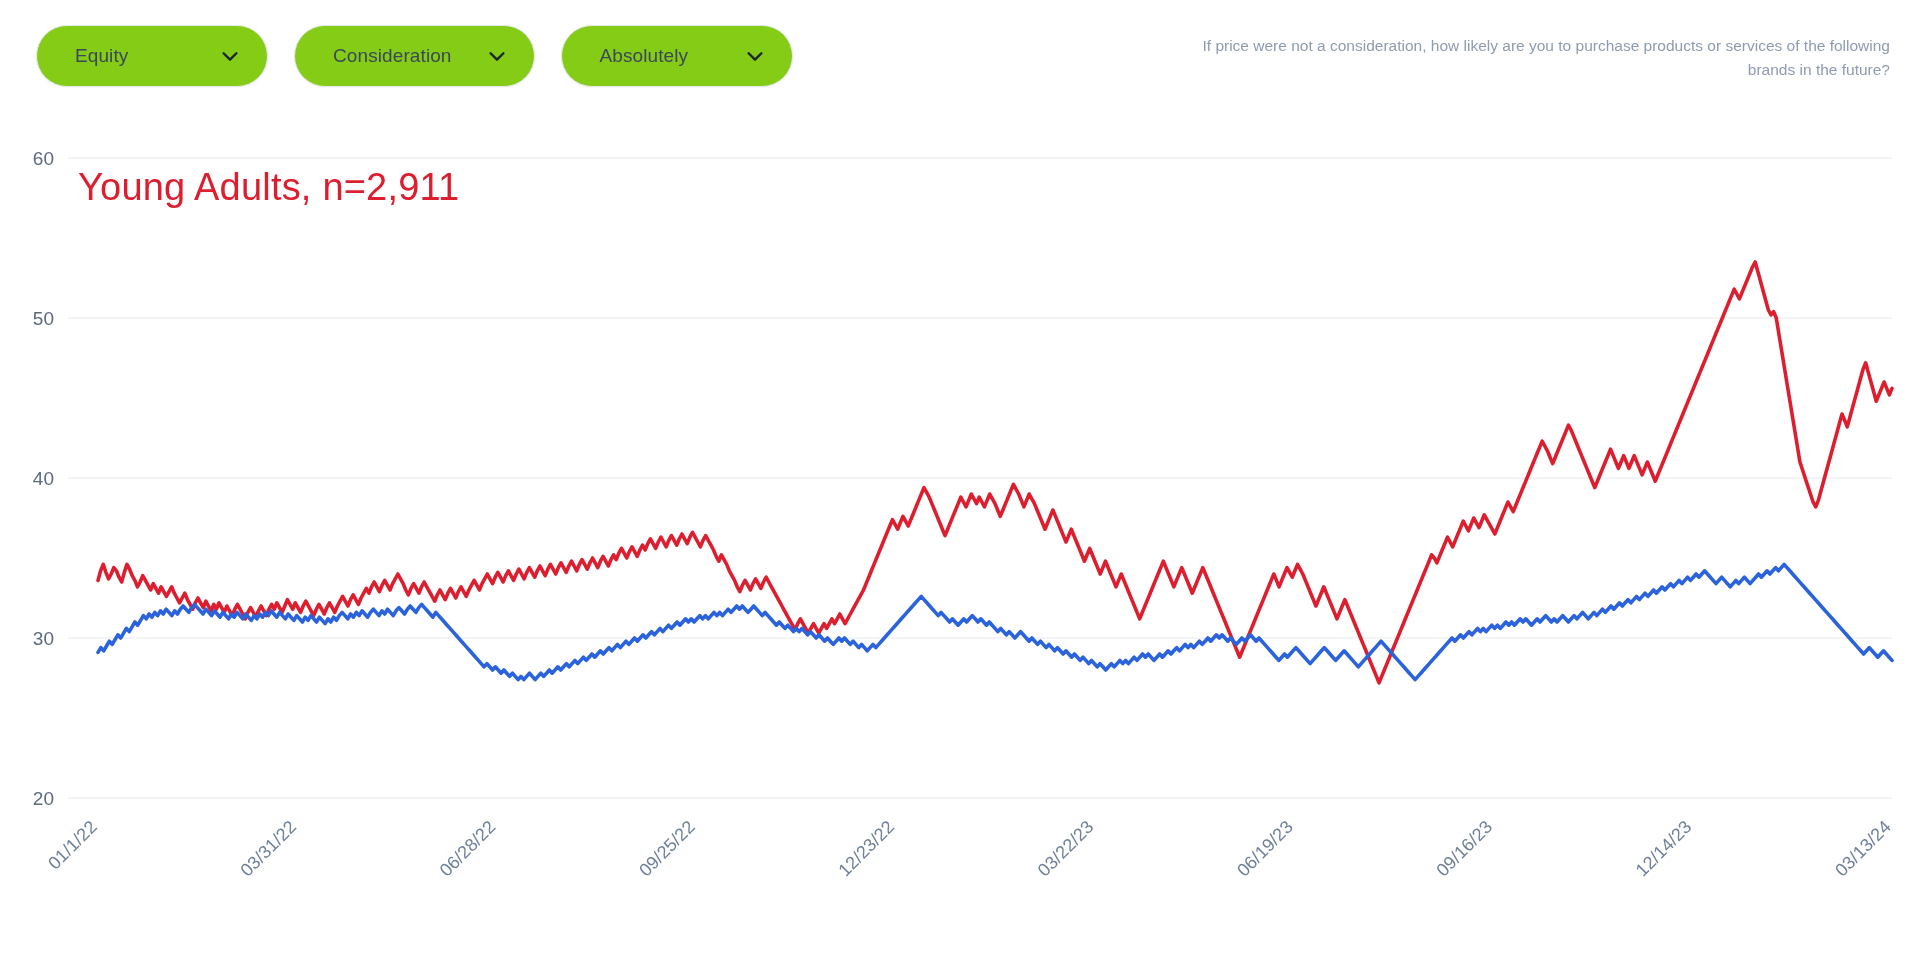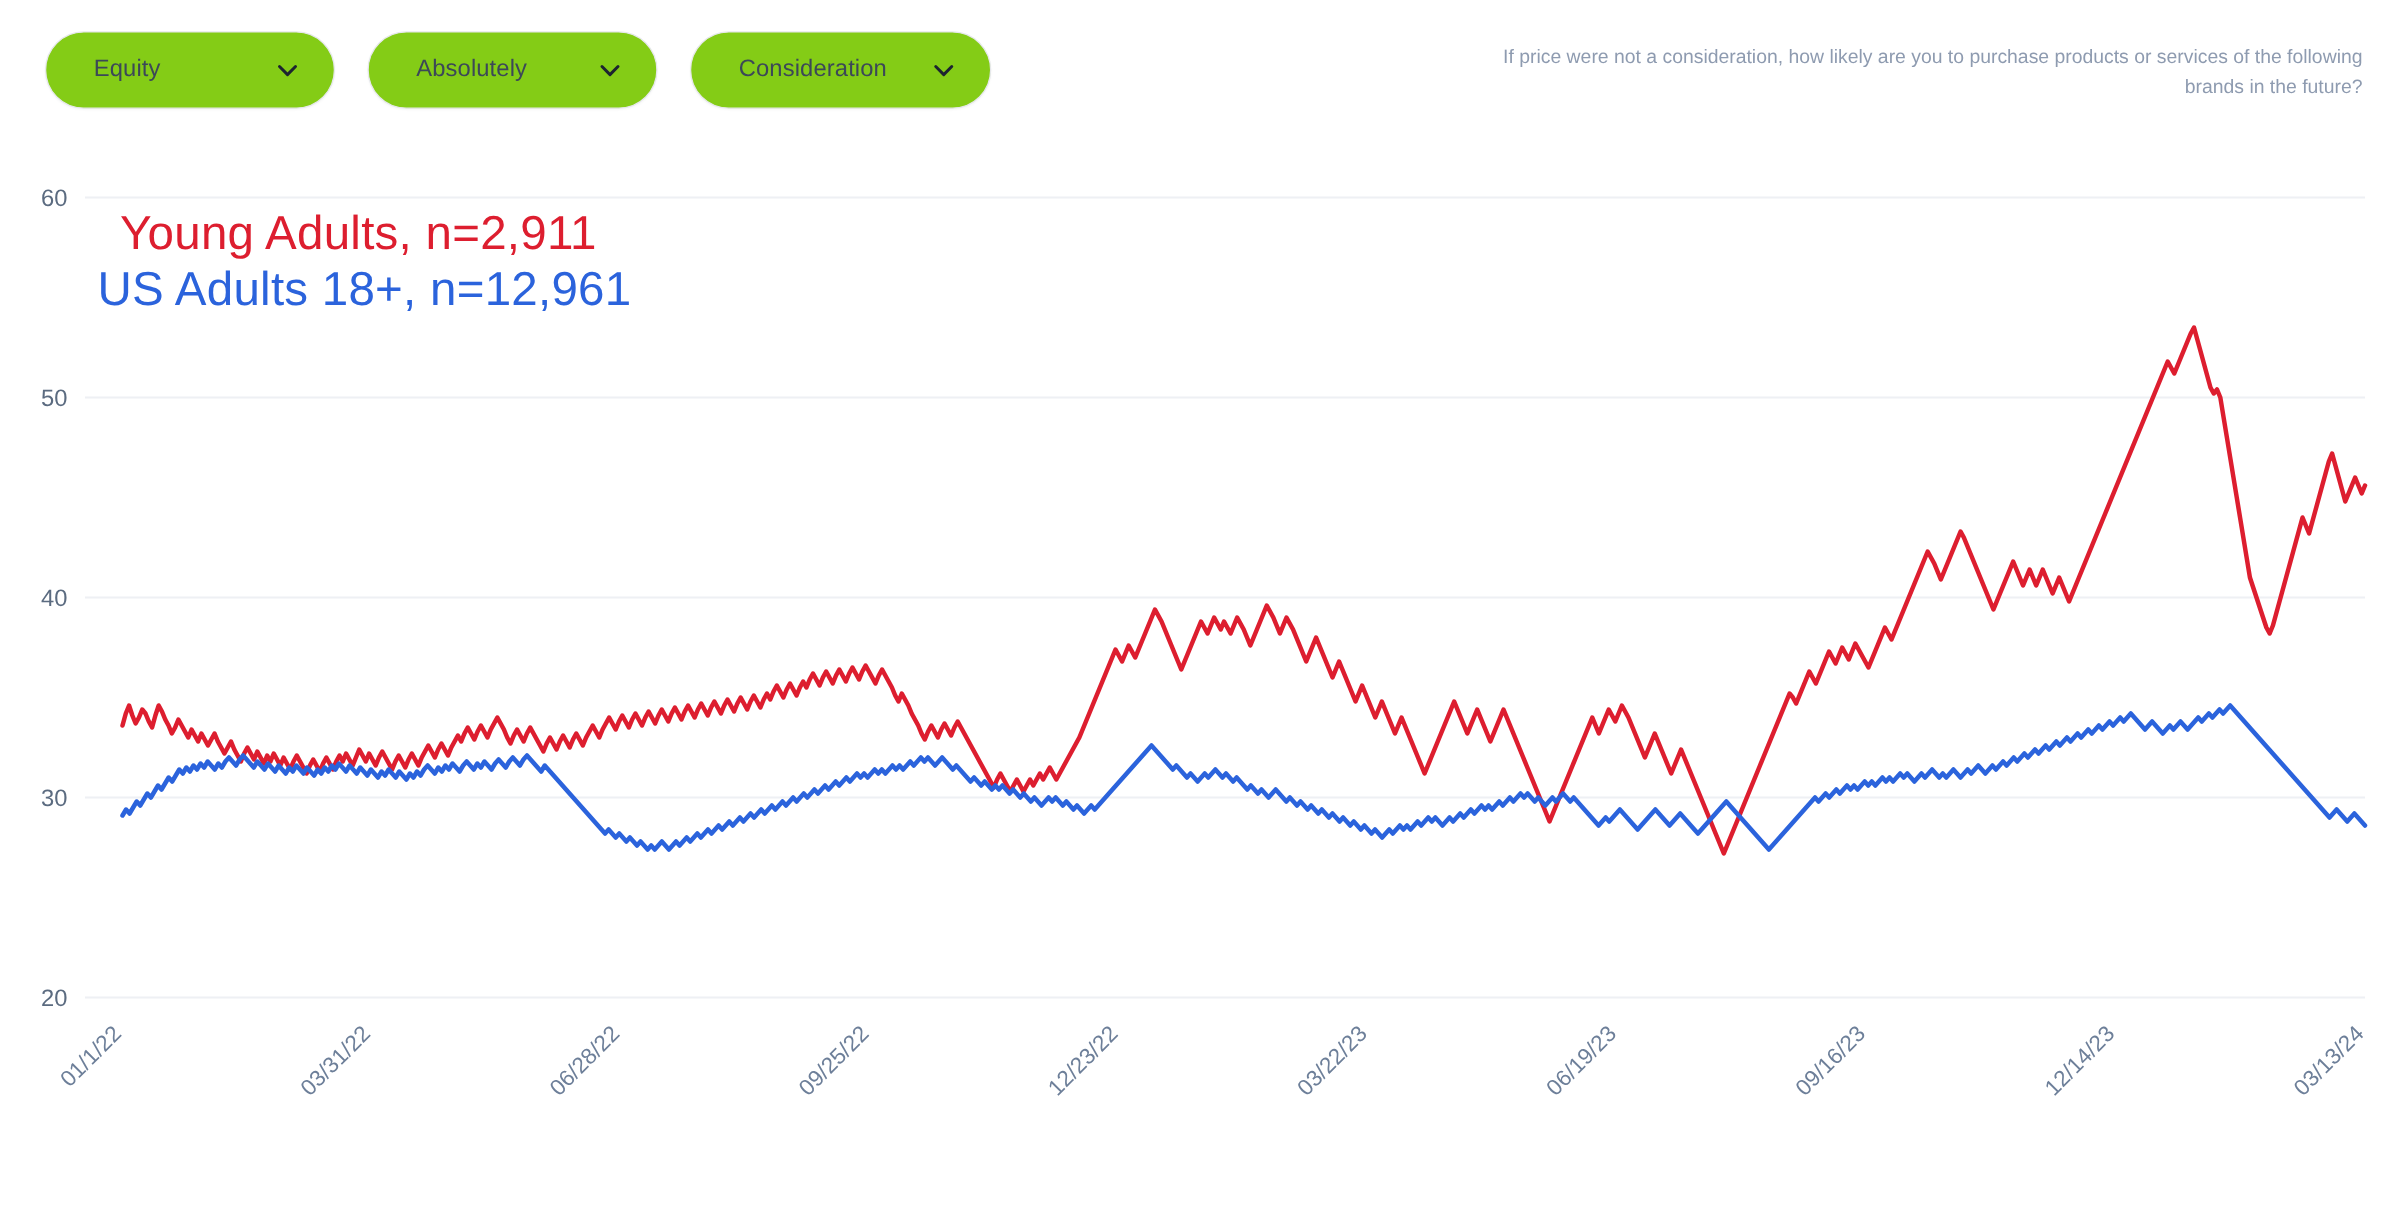--- a/index.html
+++ b/index.html
@@ -125,30 +125,30 @@
     <div class="dropdown">
       <span class="dropdown-label">Equity</span>
       <span class="chev">
         <svg viewBox="0 0 24 24" width="22" height="22" aria-hidden="true">
           <path d="M5 9 L12 16 L19 9" fill="none" stroke="#1d2430" stroke-width="2.6" stroke-linecap="round" stroke-linejoin="round"></path>
         </svg>
       </span>
     </div>
 
     <div class="dropdown">
-      <span class="dropdown-label">Absolutely</span>
+      <span class="dropdown-label">Consideration</span>
       <span class="chev">
         <svg viewBox="0 0 24 24" width="22" height="22" aria-hidden="true">
           <path d="M5 9 L12 16 L19 9" fill="none" stroke="#1d2430" stroke-width="2.6" stroke-linecap="round" stroke-linejoin="round"></path>
         </svg>
       </span>
     </div>
 
     <div class="dropdown">
-      <span class="dropdown-label">Consideration</span>
+      <span class="dropdown-label">Absolutely</span>
       <span class="chev">
         <svg viewBox="0 0 24 24" width="22" height="22" aria-hidden="true">
           <path d="M5 9 L12 16 L19 9" fill="none" stroke="#1d2430" stroke-width="2.6" stroke-linecap="round" stroke-linejoin="round"></path>
         </svg>
       </span>
     </div>
 
   </div>
 
   <div class="question">
@@ -185,16 +185,15 @@
         <text x="1692.6666666666665" y="710" class="x-tick-label" text-anchor="end" transform="rotate(-45 1692.6666666666665 710)">12/14/23</text>
         <text x="1892" y="710" class="x-tick-label" text-anchor="end" transform="rotate(-45 1892 710)">03/13/24</text>
       </g>
     <g id="series-group">
         <path d="M98.00 462.40 L100.63 452.80 L103.26 446.40 L105.89 454.40 L108.52 460.80 L111.15 456.00 L113.78 449.60 L116.41 452.80 L119.04 459.20 L121.67 464.00 L124.30 454.40 L126.94 446.40 L129.57 451.20 L132.20 457.60 L134.83 462.40 L137.46 468.80 L140.09 464.00 L142.72 457.60 L145.35 462.40 L147.98 467.20 L150.61 472.00 L153.24 465.60 L155.87 470.40 L158.50 475.20 L161.13 468.80 L163.76 473.60 L166.39 478.40 L169.02 473.60 L171.65 468.80 L174.28 475.20 L176.91 480.00 L179.55 484.80 L182.18 480.00 L184.81 475.20 L187.44 481.60 L190.07 486.40 L192.70 491.20 L195.33 484.80 L197.96 480.00 L200.59 484.80 L203.22 489.60 L205.85 483.20 L208.48 488.00 L211.11 492.80 L213.74 486.40 L216.37 491.20 L219.00 484.80 L221.63 489.60 L224.26 494.40 L226.89 488.00 L229.52 492.80 L232.16 497.60 L234.79 491.20 L237.42 486.40 L240.05 491.20 L242.68 496.00 L245.31 500.80 L247.94 494.40 L250.57 489.60 L253.20 494.40 L255.83 499.20 L258.46 492.80 L261.09 488.00 L263.72 492.80 L266.35 497.60 L268.98 491.20 L271.61 486.40 L274.24 491.20 L276.87 484.80 L279.50 489.60 L282.13 494.40 L284.77 488.00 L287.40 481.60 L290.03 486.40 L292.66 491.20 L295.29 484.80 L297.92 489.60 L300.55 494.40 L303.18 488.00 L305.81 483.20 L308.44 488.00 L311.07 492.80 L313.70 497.60 L316.33 491.20 L318.96 486.40 L321.59 491.20 L324.22 496.00 L326.85 489.60 L329.48 484.80 L332.11 489.60 L334.74 494.40 L337.38 488.00 L340.01 483.20 L342.64 478.40 L345.27 483.20 L347.90 488.00 L350.53 481.60 L353.16 476.80 L355.79 481.60 L358.42 486.40 L361.05 480.00 L363.68 475.20 L366.31 470.40 L368.94 475.20 L371.57 468.80 L374.20 464.00 L376.83 468.80 L379.46 473.60 L382.09 467.20 L384.72 462.40 L387.35 467.20 L389.99 472.00 L392.62 465.60 L395.25 460.80 L397.88 456.00 L400.51 460.80 L403.14 465.60 L405.77 472.00 L408.40 476.80 L411.03 470.40 L413.66 465.60 L416.29 470.40 L418.92 475.20 L421.55 468.80 L424.18 464.00 L426.81 468.80 L429.44 473.60 L432.07 478.40 L434.70 483.20 L437.33 476.80 L439.96 472.00 L442.60 476.80 L445.23 481.60 L447.86 475.20 L450.49 470.40 L453.12 475.20 L455.75 480.00 L458.38 473.60 L461.01 468.80 L463.64 473.60 L466.27 478.40 L468.90 472.00 L471.53 467.20 L474.16 462.40 L476.79 467.20 L479.42 472.00 L482.05 465.60 L484.68 460.80 L487.31 456.00 L489.94 460.80 L492.57 465.60 L495.21 459.20 L497.84 454.40 L500.47 459.20 L503.10 464.00 L505.73 457.60 L508.36 452.80 L510.99 457.60 L513.62 462.40 L516.25 456.00 L518.88 451.20 L521.51 456.00 L524.14 460.80 L526.77 454.40 L529.40 449.60 L532.03 454.40 L534.66 459.20 L537.29 452.80 L539.92 448.00 L542.55 452.80 L545.18 457.60 L547.82 451.20 L550.45 446.40 L553.08 451.20 L555.71 456.00 L558.34 449.60 L560.97 444.80 L563.60 449.60 L566.23 454.40 L568.86 448.00 L571.49 443.20 L574.12 448.00 L576.75 452.80 L579.38 446.40 L582.01 441.60 L584.64 446.40 L587.27 451.20 L589.90 444.80 L592.53 440.00 L595.16 444.80 L597.79 449.60 L600.43 443.20 L603.06 438.40 L605.69 443.20 L608.32 448.00 L610.95 441.60 L613.58 436.80 L616.21 441.60 L618.84 435.20 L621.47 430.40 L624.10 435.20 L626.73 440.00 L629.36 433.60 L631.99 428.80 L634.62 433.60 L637.25 438.40 L639.88 432.00 L642.51 427.20 L645.14 432.00 L647.77 425.60 L650.40 420.80 L653.04 425.60 L655.67 430.40 L658.30 424.00 L660.93 419.20 L663.56 424.00 L666.19 428.80 L668.82 422.40 L671.45 417.60 L674.08 422.40 L676.71 427.20 L679.34 420.80 L681.97 416.00 L684.60 420.80 L687.23 425.60 L689.86 419.20 L692.49 414.40 L695.12 419.20 L697.75 424.00 L700.38 428.80 L703.01 422.40 L705.65 417.60 L708.28 422.40 L710.91 427.20 L713.54 432.00 L716.17 438.40 L718.80 443.20 L721.43 436.80 L724.06 441.60 L726.69 446.40 L729.32 452.80 L731.95 457.60 L734.58 462.40 L737.21 468.80 L739.84 473.60 L742.47 467.20 L745.10 462.40 L747.73 467.20 L750.36 472.00 L752.99 465.60 L755.62 460.80 L758.26 465.60 L760.89 470.40 L763.52 464.00 L766.15 459.20 L768.78 464.00 L771.41 468.80 L774.04 473.60 L776.67 478.40 L779.30 483.20 L781.93 488.00 L784.56 492.80 L787.19 497.60 L789.82 502.40 L792.45 507.20 L795.08 512.00 L797.71 505.60 L800.34 500.80 L802.97 505.60 L805.60 510.40 L808.23 515.20 L810.87 510.40 L813.50 505.60 L816.13 510.40 L818.76 515.20 L821.39 510.40 L824.02 505.60 L826.65 510.40 L829.28 505.60 L831.91 500.80 L834.54 505.60 L837.17 500.80 L839.80 496.00 L842.43 500.80 L845.06 505.60 L847.69 500.80 L850.32 496.00 L852.95 491.20 L855.58 486.40 L858.21 481.60 L860.84 476.80 L863.48 472.00 L866.11 465.60 L868.74 459.20 L871.37 452.80 L874.00 446.40 L876.63 440.00 L879.26 433.60 L881.89 427.20 L884.52 420.80 L887.15 414.40 L889.78 408.00 L892.41 401.60 L895.04 406.40 L897.67 411.20 L900.30 404.80 L902.93 398.40 L905.56 403.20 L908.19 408.00 L910.82 401.60 L913.45 395.20 L916.09 388.80 L918.72 382.40 L921.35 376.00 L923.98 369.60 L926.61 374.40 L929.24 379.20 L931.87 385.60 L934.50 392.00 L937.13 398.40 L939.76 404.80 L942.39 411.20 L945.02 417.60 L947.65 411.20 L950.28 404.80 L952.91 398.40 L955.54 392.00 L958.17 385.60 L960.80 379.20 L963.43 384.00 L966.06 388.80 L968.70 382.40 L971.33 376.00 L973.96 380.80 L976.59 385.60 L979.22 379.20 L981.85 384.00 L984.48 388.80 L987.11 382.40 L989.74 376.00 L992.37 380.80 L995.00 385.60 L997.63 392.00 L1000.26 398.40 L1002.89 392.00 L1005.52 385.60 L1008.15 379.20 L1010.78 372.80 L1013.41 366.40 L1016.04 371.20 L1018.67 376.00 L1021.30 382.40 L1023.94 388.80 L1026.57 382.40 L1029.20 376.00 L1031.83 380.80 L1034.46 385.60 L1037.09 392.00 L1039.72 398.40 L1042.35 404.80 L1044.98 411.20 L1047.61 404.80 L1050.24 398.40 L1052.87 392.00 L1055.50 398.40 L1058.13 404.80 L1060.76 411.20 L1063.39 417.60 L1066.02 424.00 L1068.65 417.60 L1071.28 411.20 L1073.91 417.60 L1076.55 424.00 L1079.18 430.40 L1081.81 436.80 L1084.44 443.20 L1087.07 436.80 L1089.70 430.40 L1092.33 436.80 L1094.96 443.20 L1097.59 449.60 L1100.22 456.00 L1102.85 449.60 L1105.48 443.20 L1108.11 449.60 L1110.74 456.00 L1113.37 462.40 L1116.00 468.80 L1118.63 462.40 L1121.26 456.00 L1123.89 462.40 L1126.52 468.80 L1129.16 475.20 L1131.79 481.60 L1134.42 488.00 L1137.05 494.40 L1139.68 500.80 L1142.31 494.40 L1144.94 488.00 L1147.57 481.60 L1150.20 475.20 L1152.83 468.80 L1155.46 462.40 L1158.09 456.00 L1160.72 449.60 L1163.35 443.20 L1165.98 449.60 L1168.61 456.00 L1171.24 462.40 L1173.87 468.80 L1176.50 462.40 L1179.13 456.00 L1181.77 449.60 L1184.40 456.00 L1187.03 462.40 L1189.66 468.80 L1192.29 475.20 L1194.92 468.80 L1197.55 462.40 L1200.18 456.00 L1202.81 449.60 L1205.44 456.00 L1208.07 462.40 L1210.70 468.80 L1213.33 475.20 L1215.96 481.60 L1218.59 488.00 L1221.22 494.40 L1223.85 500.80 L1226.48 507.20 L1229.11 513.60 L1231.74 520.00 L1234.38 526.40 L1237.01 532.80 L1239.64 539.20 L1242.27 532.80 L1244.90 526.40 L1247.53 520.00 L1250.16 513.60 L1252.79 507.20 L1255.42 500.80 L1258.05 494.40 L1260.68 488.00 L1263.31 481.60 L1265.94 475.20 L1268.57 468.80 L1271.20 462.40 L1273.83 456.00 L1276.46 462.40 L1279.09 468.80 L1281.72 462.40 L1284.35 456.00 L1286.99 449.60 L1289.62 454.40 L1292.25 459.20 L1294.88 452.80 L1297.51 446.40 L1300.14 451.20 L1302.77 456.00 L1305.40 462.40 L1308.03 468.80 L1310.66 475.20 L1313.29 481.60 L1315.92 488.00 L1318.55 481.60 L1321.18 475.20 L1323.81 468.80 L1326.44 475.20 L1329.07 481.60 L1331.70 488.00 L1334.33 494.40 L1336.96 500.80 L1339.60 494.40 L1342.23 488.00 L1344.86 481.60 L1347.49 488.00 L1350.12 494.40 L1352.75 500.80 L1355.38 507.20 L1358.01 513.60 L1360.64 520.00 L1363.27 526.40 L1365.90 532.80 L1368.53 539.20 L1371.16 545.60 L1373.79 552.00 L1376.42 558.40 L1379.05 564.80 L1381.68 558.40 L1384.31 552.00 L1386.94 545.60 L1389.57 539.20 L1392.21 532.80 L1394.84 526.40 L1397.47 520.00 L1400.10 513.60 L1402.73 507.20 L1405.36 500.80 L1407.99 494.40 L1410.62 488.00 L1413.25 481.60 L1415.88 475.20 L1418.51 468.80 L1421.14 462.40 L1423.77 456.00 L1426.40 449.60 L1429.03 443.20 L1431.66 436.80 L1434.29 440.00 L1436.92 444.80 L1439.55 438.40 L1442.18 432.00 L1444.82 425.60 L1447.45 419.20 L1450.08 424.00 L1452.71 428.80 L1455.34 422.40 L1457.97 416.00 L1460.60 409.60 L1463.23 403.20 L1465.86 408.00 L1468.49 412.80 L1471.12 406.40 L1473.75 400.00 L1476.38 404.80 L1479.01 409.60 L1481.64 403.20 L1484.27 396.80 L1486.90 401.60 L1489.53 406.40 L1492.16 411.20 L1494.79 416.00 L1497.43 409.60 L1500.06 403.20 L1502.69 396.80 L1505.32 390.40 L1507.95 384.00 L1510.58 388.80 L1513.21 393.60 L1515.84 387.20 L1518.47 380.80 L1521.10 374.40 L1523.73 368.00 L1526.36 361.60 L1528.99 355.20 L1531.62 348.80 L1534.25 342.40 L1536.88 336.00 L1539.51 329.60 L1542.14 323.20 L1544.77 328.00 L1547.40 332.80 L1550.04 339.20 L1552.67 345.60 L1555.30 339.20 L1557.93 332.80 L1560.56 326.40 L1563.19 320.00 L1565.82 313.60 L1568.45 307.20 L1571.08 312.00 L1573.71 318.40 L1576.34 324.80 L1578.97 331.20 L1581.60 337.60 L1584.23 344.00 L1586.86 350.40 L1589.49 356.80 L1592.12 363.20 L1594.75 369.60 L1597.38 363.20 L1600.01 356.80 L1602.65 350.40 L1605.28 344.00 L1607.91 337.60 L1610.54 331.20 L1613.17 337.60 L1615.80 344.00 L1618.43 350.40 L1621.06 344.00 L1623.69 337.60 L1626.32 344.00 L1628.95 350.40 L1631.58 344.00 L1634.21 337.60 L1636.84 344.00 L1639.47 350.40 L1642.10 356.80 L1644.73 350.40 L1647.36 344.00 L1649.99 350.40 L1652.62 356.80 L1655.26 363.20 L1657.89 356.80 L1660.52 350.40 L1663.15 344.00 L1665.78 337.60 L1668.41 331.20 L1671.04 324.80 L1673.67 318.40 L1676.30 312.00 L1678.93 305.60 L1681.56 299.20 L1684.19 292.80 L1686.82 286.40 L1689.45 280.00 L1692.08 273.60 L1694.71 267.20 L1697.34 260.80 L1699.97 254.40 L1702.60 248.00 L1705.23 241.60 L1707.87 235.20 L1710.50 228.80 L1713.13 222.40 L1715.76 216.00 L1718.39 209.60 L1721.02 203.20 L1723.65 196.80 L1726.28 190.40 L1728.91 184.00 L1731.54 177.60 L1734.17 171.20 L1736.80 176.00 L1739.43 180.80 L1742.06 174.40 L1744.69 168.00 L1747.32 161.60 L1749.95 155.20 L1752.58 148.80 L1755.21 144.00 L1757.84 153.60 L1760.48 163.20 L1763.11 172.80 L1765.74 182.40 L1768.37 192.00 L1771.00 196.80 L1773.63 193.60 L1776.26 200.00 L1778.89 216.00 L1781.52 232.00 L1784.15 248.00 L1786.78 264.00 L1789.41 280.00 L1792.04 296.00 L1794.67 312.00 L1797.30 328.00 L1799.93 344.00 L1802.56 352.00 L1805.19 360.00 L1807.82 368.00 L1810.45 376.00 L1813.09 384.00 L1815.72 388.80 L1818.35 382.40 L1820.98 372.80 L1823.61 363.20 L1826.24 353.60 L1828.87 344.00 L1831.50 334.40 L1834.13 324.80 L1836.76 315.20 L1839.39 305.60 L1842.02 296.00 L1844.65 302.40 L1847.28 308.80 L1849.91 299.20 L1852.54 289.60 L1855.17 280.00 L1857.80 270.40 L1860.43 260.80 L1863.06 251.20 L1865.70 244.80 L1868.33 254.40 L1870.96 264.00 L1873.59 273.60 L1876.22 283.20 L1878.85 276.80 L1881.48 270.40 L1884.11 264.00 L1886.74 270.40 L1889.37 276.80 L1892.00 270.40" class="series-path" stroke="#DD1E2F"></path>
         <path d="M98.00 534.40 L100.84 529.60 L103.68 532.80 L106.52 528.00 L109.35 523.20 L112.19 526.40 L115.03 521.60 L117.87 516.80 L120.71 520.00 L123.55 515.20 L126.39 510.40 L129.22 513.60 L132.06 508.80 L134.90 504.00 L137.74 507.20 L140.58 502.40 L143.42 497.60 L146.26 500.80 L149.09 496.00 L151.93 499.20 L154.77 494.40 L157.61 497.60 L160.45 492.80 L163.29 496.00 L166.13 491.20 L168.97 494.40 L171.80 497.60 L174.64 492.80 L177.48 496.00 L180.32 491.20 L183.16 488.00 L186.00 491.20 L188.84 494.40 L191.67 489.60 L194.51 486.40 L197.35 489.60 L200.19 492.80 L203.03 496.00 L205.87 491.20 L208.71 494.40 L211.54 497.60 L214.38 492.80 L217.22 496.00 L220.06 499.20 L222.90 494.40 L225.74 497.60 L228.58 500.80 L231.41 496.00 L234.25 499.20 L237.09 494.40 L239.93 497.60 L242.77 500.80 L245.61 496.00 L248.45 499.20 L251.28 502.40 L254.12 497.60 L256.96 500.80 L259.80 496.00 L262.64 499.20 L265.48 494.40 L268.32 497.60 L271.16 492.80 L273.99 496.00 L276.83 499.20 L279.67 494.40 L282.51 497.60 L285.35 500.80 L288.19 496.00 L291.03 499.20 L293.86 502.40 L296.70 497.60 L299.54 500.80 L302.38 504.00 L305.22 499.20 L308.06 502.40 L310.90 497.60 L313.73 500.80 L316.57 504.00 L319.41 499.20 L322.25 502.40 L325.09 505.60 L327.93 500.80 L330.77 504.00 L333.60 499.20 L336.44 502.40 L339.28 497.60 L342.12 494.40 L344.96 497.60 L347.80 500.80 L350.64 496.00 L353.47 499.20 L356.31 494.40 L359.15 497.60 L361.99 492.80 L364.83 496.00 L367.67 499.20 L370.51 494.40 L373.34 491.20 L376.18 494.40 L379.02 497.60 L381.86 492.80 L384.70 496.00 L387.54 491.20 L390.38 494.40 L393.22 497.60 L396.05 492.80 L398.89 489.60 L401.73 492.80 L404.57 496.00 L407.41 491.20 L410.25 488.00 L413.09 491.20 L415.92 494.40 L418.76 489.60 L421.60 486.40 L424.44 489.60 L427.28 492.80 L430.12 496.00 L432.96 499.20 L435.79 494.40 L438.63 497.60 L441.47 500.80 L444.31 504.00 L447.15 507.20 L449.99 510.40 L452.83 513.60 L455.66 516.80 L458.50 520.00 L461.34 523.20 L464.18 526.40 L467.02 529.60 L469.86 532.80 L472.70 536.00 L475.53 539.20 L478.37 542.40 L481.21 545.60 L484.05 548.80 L486.89 545.60 L489.73 548.80 L492.57 552.00 L495.41 548.80 L498.24 552.00 L501.08 555.20 L503.92 552.00 L506.76 555.20 L509.60 558.40 L512.44 555.20 L515.28 558.40 L518.11 561.60 L520.95 558.40 L523.79 561.60 L526.63 558.40 L529.47 555.20 L532.31 558.40 L535.15 561.60 L537.98 558.40 L540.82 555.20 L543.66 558.40 L546.50 555.20 L549.34 552.00 L552.18 555.20 L555.02 552.00 L557.85 548.80 L560.69 552.00 L563.53 548.80 L566.37 545.60 L569.21 548.80 L572.05 545.60 L574.89 542.40 L577.72 545.60 L580.56 542.40 L583.40 539.20 L586.24 542.40 L589.08 539.20 L591.92 536.00 L594.76 539.20 L597.59 536.00 L600.43 532.80 L603.27 536.00 L606.11 532.80 L608.95 529.60 L611.79 532.80 L614.63 529.60 L617.47 526.40 L620.30 529.60 L623.14 526.40 L625.98 523.20 L628.82 526.40 L631.66 523.20 L634.50 520.00 L637.34 523.20 L640.17 520.00 L643.01 516.80 L645.85 520.00 L648.69 516.80 L651.53 513.60 L654.37 516.80 L657.21 513.60 L660.04 510.40 L662.88 513.60 L665.72 510.40 L668.56 507.20 L671.40 510.40 L674.24 507.20 L677.08 504.00 L679.91 507.20 L682.75 504.00 L685.59 500.80 L688.43 504.00 L691.27 500.80 L694.11 504.00 L696.95 500.80 L699.78 497.60 L702.62 500.80 L705.46 497.60 L708.30 500.80 L711.14 497.60 L713.98 494.40 L716.82 497.60 L719.66 494.40 L722.49 497.60 L725.33 494.40 L728.17 491.20 L731.01 494.40 L733.85 491.20 L736.69 488.00 L739.53 491.20 L742.36 488.00 L745.20 491.20 L748.04 494.40 L750.88 491.20 L753.72 488.00 L756.56 491.20 L759.40 494.40 L762.23 497.60 L765.07 494.40 L767.91 497.60 L770.75 500.80 L773.59 504.00 L776.43 507.20 L779.27 504.00 L782.10 507.20 L784.94 510.40 L787.78 507.20 L790.62 510.40 L793.46 513.60 L796.30 510.40 L799.14 513.60 L801.97 510.40 L804.81 513.60 L807.65 516.80 L810.49 513.60 L813.33 516.80 L816.17 520.00 L819.01 516.80 L821.84 520.00 L824.68 523.20 L827.52 520.00 L830.36 523.20 L833.20 526.40 L836.04 523.20 L838.88 520.00 L841.72 523.20 L844.55 520.00 L847.39 523.20 L850.23 526.40 L853.07 523.20 L855.91 526.40 L858.75 529.60 L861.59 526.40 L864.42 529.60 L867.26 532.80 L870.10 529.60 L872.94 526.40 L875.78 529.60 L878.62 526.40 L881.46 523.20 L884.29 520.00 L887.13 516.80 L889.97 513.60 L892.81 510.40 L895.65 507.20 L898.49 504.00 L901.33 500.80 L904.16 497.60 L907.00 494.40 L909.84 491.20 L912.68 488.00 L915.52 484.80 L918.36 481.60 L921.20 478.40 L924.03 481.60 L926.87 484.80 L929.71 488.00 L932.55 491.20 L935.39 494.40 L938.23 497.60 L941.07 494.40 L943.91 497.60 L946.74 500.80 L949.58 504.00 L952.42 500.80 L955.26 504.00 L958.10 507.20 L960.94 504.00 L963.78 500.80 L966.61 504.00 L969.45 500.80 L972.29 497.60 L975.13 500.80 L977.97 504.00 L980.81 500.80 L983.65 504.00 L986.48 507.20 L989.32 504.00 L992.16 507.20 L995.00 510.40 L997.84 513.60 L1000.68 510.40 L1003.52 513.60 L1006.35 516.80 L1009.19 513.60 L1012.03 516.80 L1014.87 520.00 L1017.71 516.80 L1020.55 513.60 L1023.39 516.80 L1026.22 520.00 L1029.06 523.20 L1031.90 520.00 L1034.74 523.20 L1037.58 526.40 L1040.42 523.20 L1043.26 526.40 L1046.09 529.60 L1048.93 526.40 L1051.77 529.60 L1054.61 532.80 L1057.45 529.60 L1060.29 532.80 L1063.13 536.00 L1065.97 532.80 L1068.80 536.00 L1071.64 539.20 L1074.48 536.00 L1077.32 539.20 L1080.16 542.40 L1083.00 539.20 L1085.84 542.40 L1088.67 545.60 L1091.51 542.40 L1094.35 545.60 L1097.19 548.80 L1100.03 545.60 L1102.87 548.80 L1105.71 552.00 L1108.54 548.80 L1111.38 545.60 L1114.22 548.80 L1117.06 545.60 L1119.90 542.40 L1122.74 545.60 L1125.58 542.40 L1128.41 545.60 L1131.25 542.40 L1134.09 539.20 L1136.93 542.40 L1139.77 539.20 L1142.61 536.00 L1145.45 539.20 L1148.28 536.00 L1151.12 539.20 L1153.96 542.40 L1156.80 539.20 L1159.64 536.00 L1162.48 539.20 L1165.32 536.00 L1168.16 532.80 L1170.99 536.00 L1173.83 532.80 L1176.67 529.60 L1179.51 532.80 L1182.35 529.60 L1185.19 526.40 L1188.03 529.60 L1190.86 526.40 L1193.70 529.60 L1196.54 526.40 L1199.38 523.20 L1202.22 526.40 L1205.06 523.20 L1207.90 520.00 L1210.73 523.20 L1213.57 520.00 L1216.41 516.80 L1219.25 520.00 L1222.09 516.80 L1224.93 520.00 L1227.77 523.20 L1230.60 520.00 L1233.44 523.20 L1236.28 526.40 L1239.12 523.20 L1241.96 520.00 L1244.80 523.20 L1247.64 520.00 L1250.47 516.80 L1253.31 520.00 L1256.15 523.20 L1258.99 520.00 L1261.83 523.20 L1264.67 526.40 L1267.51 529.60 L1270.34 532.80 L1273.18 536.00 L1276.02 539.20 L1278.86 542.40 L1281.70 539.20 L1284.54 536.00 L1287.38 539.20 L1290.22 536.00 L1293.05 532.80 L1295.89 529.60 L1298.73 532.80 L1301.57 536.00 L1304.41 539.20 L1307.25 542.40 L1310.09 545.60 L1312.92 542.40 L1315.76 539.20 L1318.60 536.00 L1321.44 532.80 L1324.28 529.60 L1327.12 532.80 L1329.96 536.00 L1332.79 539.20 L1335.63 542.40 L1338.47 539.20 L1341.31 536.00 L1344.15 532.80 L1346.99 536.00 L1349.83 539.20 L1352.66 542.40 L1355.50 545.60 L1358.34 548.80 L1361.18 545.60 L1364.02 542.40 L1366.86 539.20 L1369.70 536.00 L1372.53 532.80 L1375.37 529.60 L1378.21 526.40 L1381.05 523.20 L1383.89 526.40 L1386.73 529.60 L1389.57 532.80 L1392.41 536.00 L1395.24 539.20 L1398.08 542.40 L1400.92 545.60 L1403.76 548.80 L1406.60 552.00 L1409.44 555.20 L1412.28 558.40 L1415.11 561.60 L1417.95 558.40 L1420.79 555.20 L1423.63 552.00 L1426.47 548.80 L1429.31 545.60 L1432.15 542.40 L1434.98 539.20 L1437.82 536.00 L1440.66 532.80 L1443.50 529.60 L1446.34 526.40 L1449.18 523.20 L1452.02 520.00 L1454.85 523.20 L1457.69 520.00 L1460.53 516.80 L1463.37 520.00 L1466.21 516.80 L1469.05 513.60 L1471.89 516.80 L1474.72 513.60 L1477.56 510.40 L1480.40 513.60 L1483.24 510.40 L1486.08 513.60 L1488.92 510.40 L1491.76 507.20 L1494.59 510.40 L1497.43 507.20 L1500.27 510.40 L1503.11 507.20 L1505.95 504.00 L1508.79 507.20 L1511.63 504.00 L1514.47 507.20 L1517.30 504.00 L1520.14 500.80 L1522.98 504.00 L1525.82 500.80 L1528.66 504.00 L1531.50 507.20 L1534.34 504.00 L1537.17 500.80 L1540.01 504.00 L1542.85 500.80 L1545.69 497.60 L1548.53 500.80 L1551.37 504.00 L1554.21 500.80 L1557.04 504.00 L1559.88 500.80 L1562.72 497.60 L1565.56 500.80 L1568.40 504.00 L1571.24 500.80 L1574.08 497.60 L1576.91 500.80 L1579.75 497.60 L1582.59 494.40 L1585.43 497.60 L1588.27 500.80 L1591.11 497.60 L1593.95 494.40 L1596.78 497.60 L1599.62 494.40 L1602.46 491.20 L1605.30 494.40 L1608.14 491.20 L1610.98 488.00 L1613.82 491.20 L1616.66 488.00 L1619.49 484.80 L1622.33 488.00 L1625.17 484.80 L1628.01 481.60 L1630.85 484.80 L1633.69 481.60 L1636.53 478.40 L1639.36 481.60 L1642.20 478.40 L1645.04 475.20 L1647.88 478.40 L1650.72 475.20 L1653.56 472.00 L1656.40 475.20 L1659.23 472.00 L1662.07 468.80 L1664.91 472.00 L1667.75 468.80 L1670.59 465.60 L1673.43 468.80 L1676.27 465.60 L1679.10 462.40 L1681.94 465.60 L1684.78 462.40 L1687.62 459.20 L1690.46 462.40 L1693.30 459.20 L1696.14 456.00 L1698.97 459.20 L1701.81 456.00 L1704.65 452.80 L1707.49 456.00 L1710.33 459.20 L1713.17 462.40 L1716.01 465.60 L1718.84 462.40 L1721.68 459.20 L1724.52 462.40 L1727.36 465.60 L1730.20 468.80 L1733.04 465.60 L1735.88 462.40 L1738.72 465.60 L1741.55 462.40 L1744.39 459.20 L1747.23 462.40 L1750.07 465.60 L1752.91 462.40 L1755.75 459.20 L1758.59 456.00 L1761.42 459.20 L1764.26 456.00 L1767.10 452.80 L1769.94 456.00 L1772.78 452.80 L1775.62 449.60 L1778.46 452.80 L1781.29 449.60 L1784.13 446.40 L1786.97 449.60 L1789.81 452.80 L1792.65 456.00 L1795.49 459.20 L1798.33 462.40 L1801.16 465.60 L1804.00 468.80 L1806.84 472.00 L1809.68 475.20 L1812.52 478.40 L1815.36 481.60 L1818.20 484.80 L1821.03 488.00 L1823.87 491.20 L1826.71 494.40 L1829.55 497.60 L1832.39 500.80 L1835.23 504.00 L1838.07 507.20 L1840.91 510.40 L1843.74 513.60 L1846.58 516.80 L1849.42 520.00 L1852.26 523.20 L1855.10 526.40 L1857.94 529.60 L1860.78 532.80 L1863.61 536.00 L1866.45 532.80 L1869.29 529.60 L1872.13 532.80 L1874.97 536.00 L1877.81 539.20 L1880.65 536.00 L1883.48 532.80 L1886.32 536.00 L1889.16 539.20 L1892.00 542.40" class="series-path" stroke="#2B63DC"></path>
       </g>
   </svg>
 
   <div class="legend">
-    <div class="legend-entry" style="color: rgb(221, 30, 47); margin-left: 18px;">Young Adults, n=2,911</div>
-    <div class="legend-entry" style="color: rgb(43, 99, 220);">US Adults 18+, n=12,961</div>
+    <div class="legend-entry" style="color: rgb(221, 30, 47);">Young Adults, n=2,911</div>
   </div>
 </div>
 
 </body></html>

